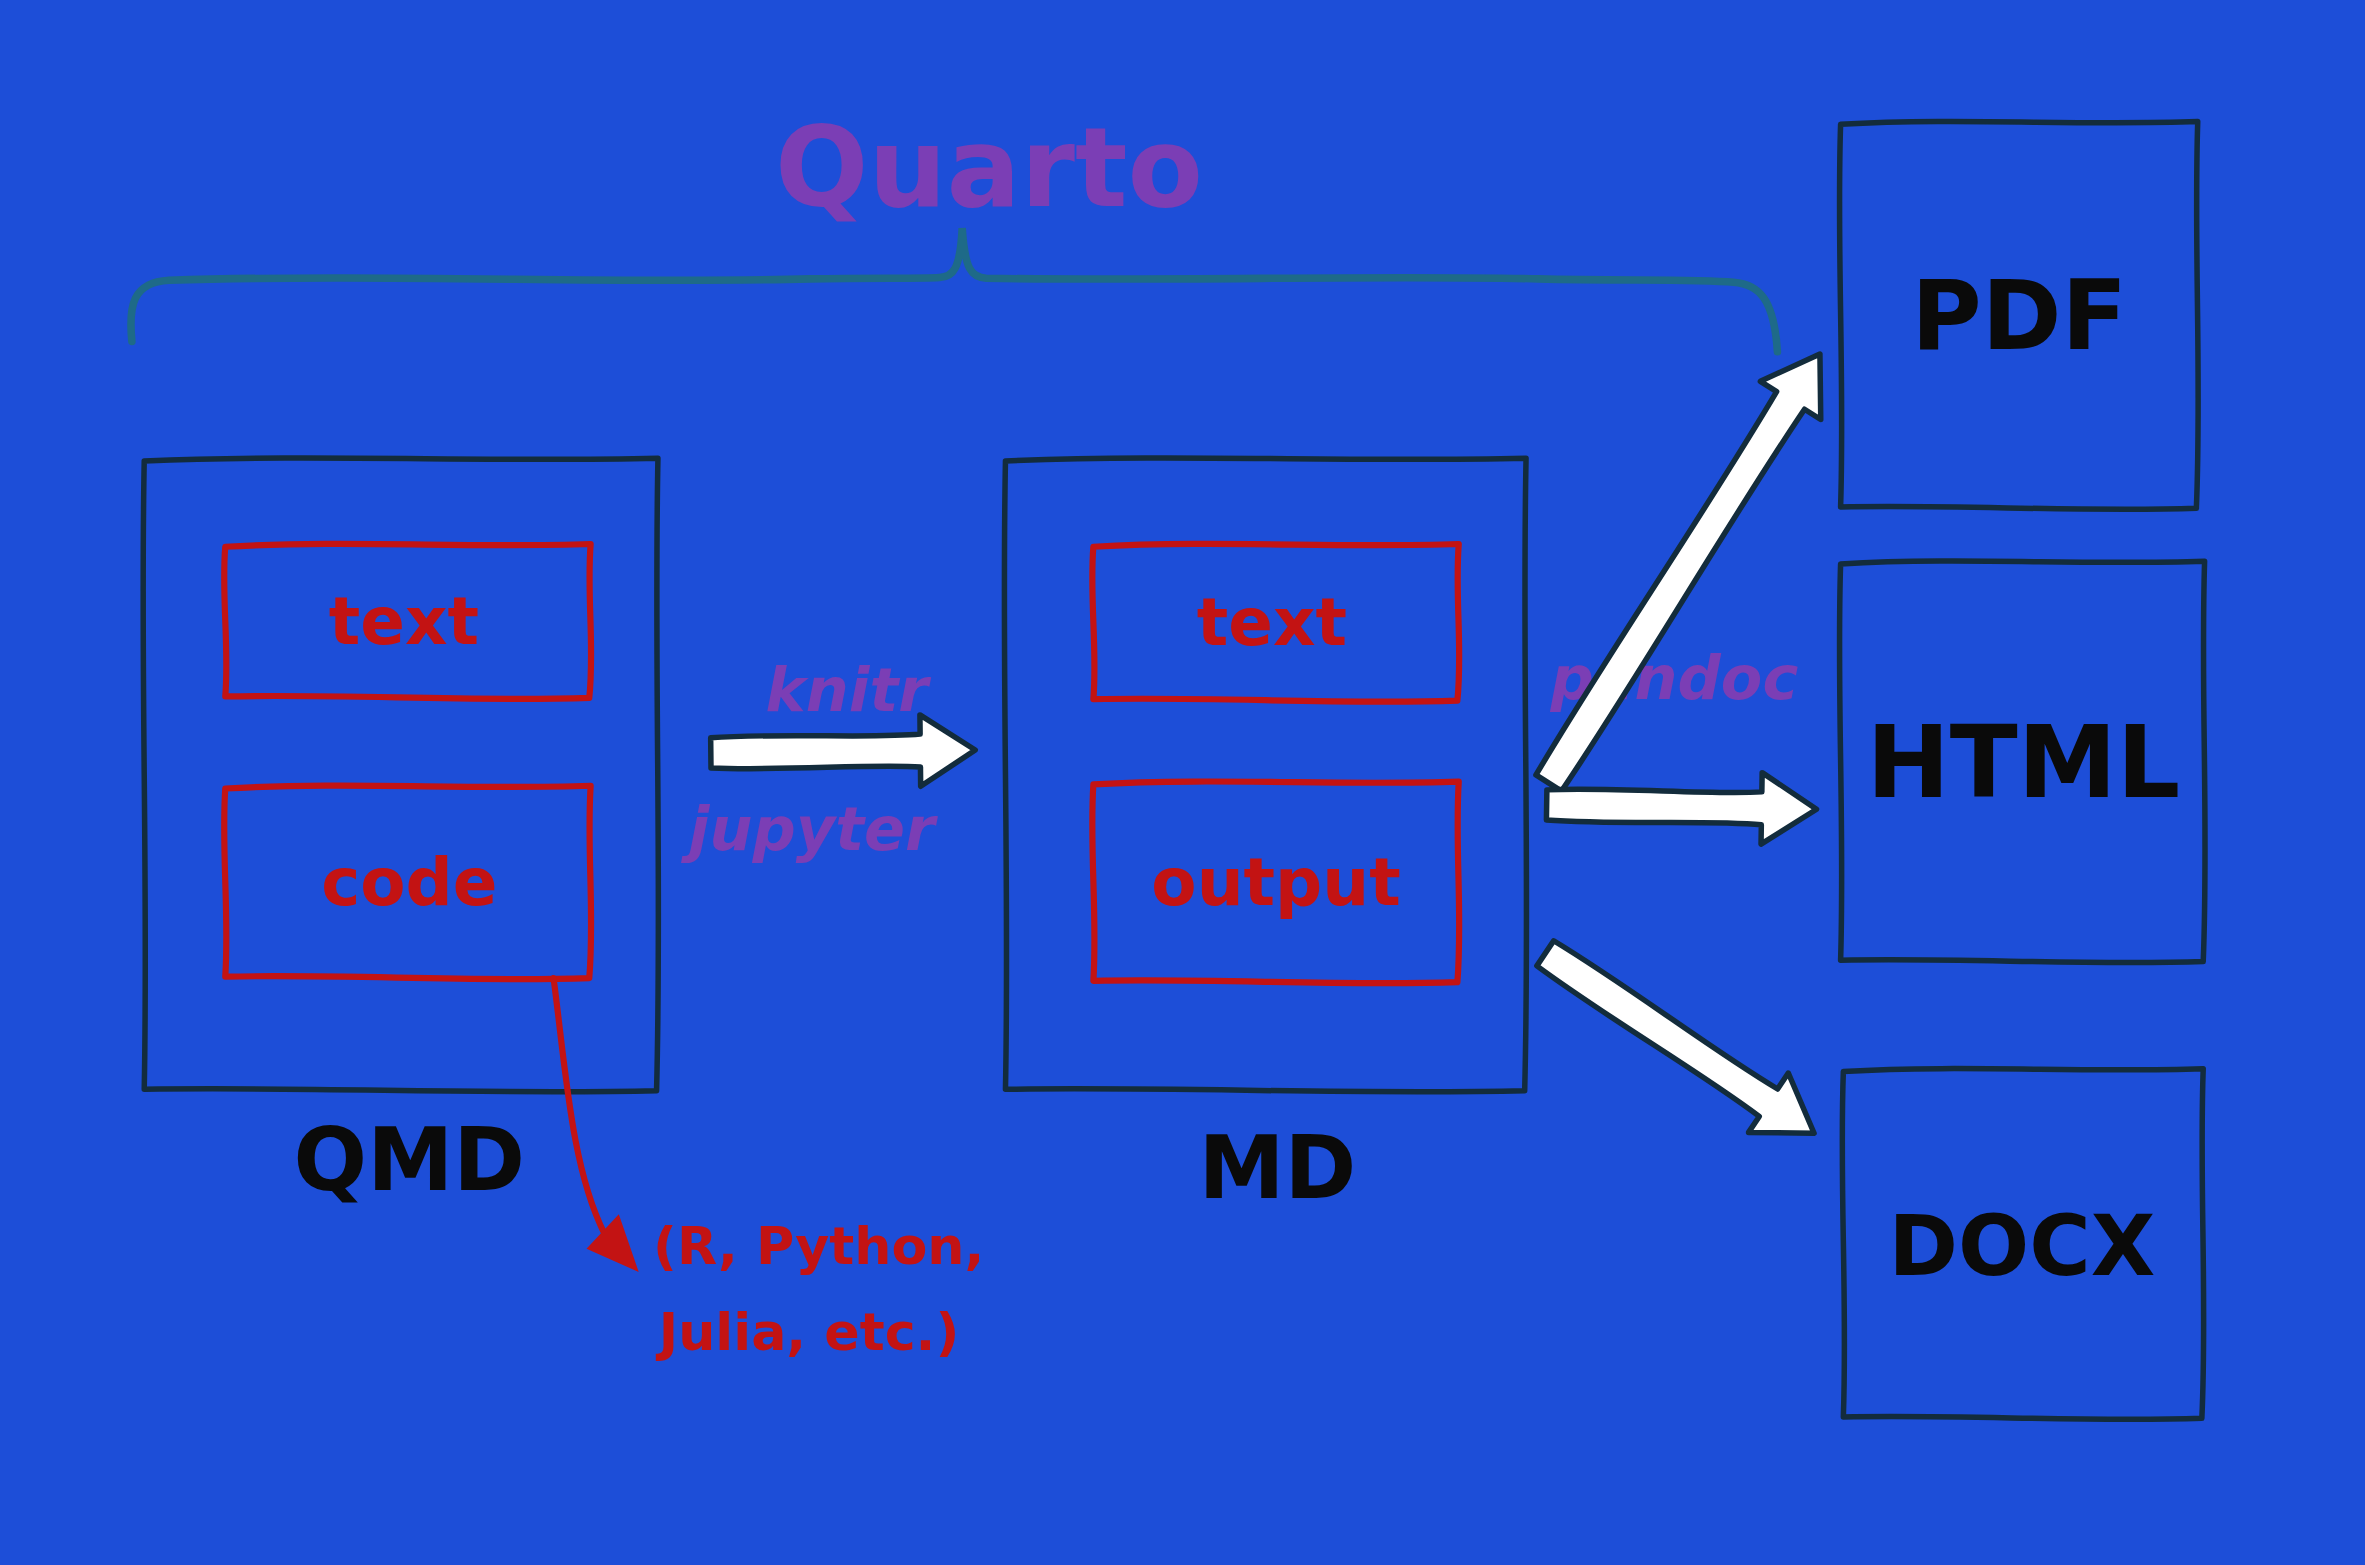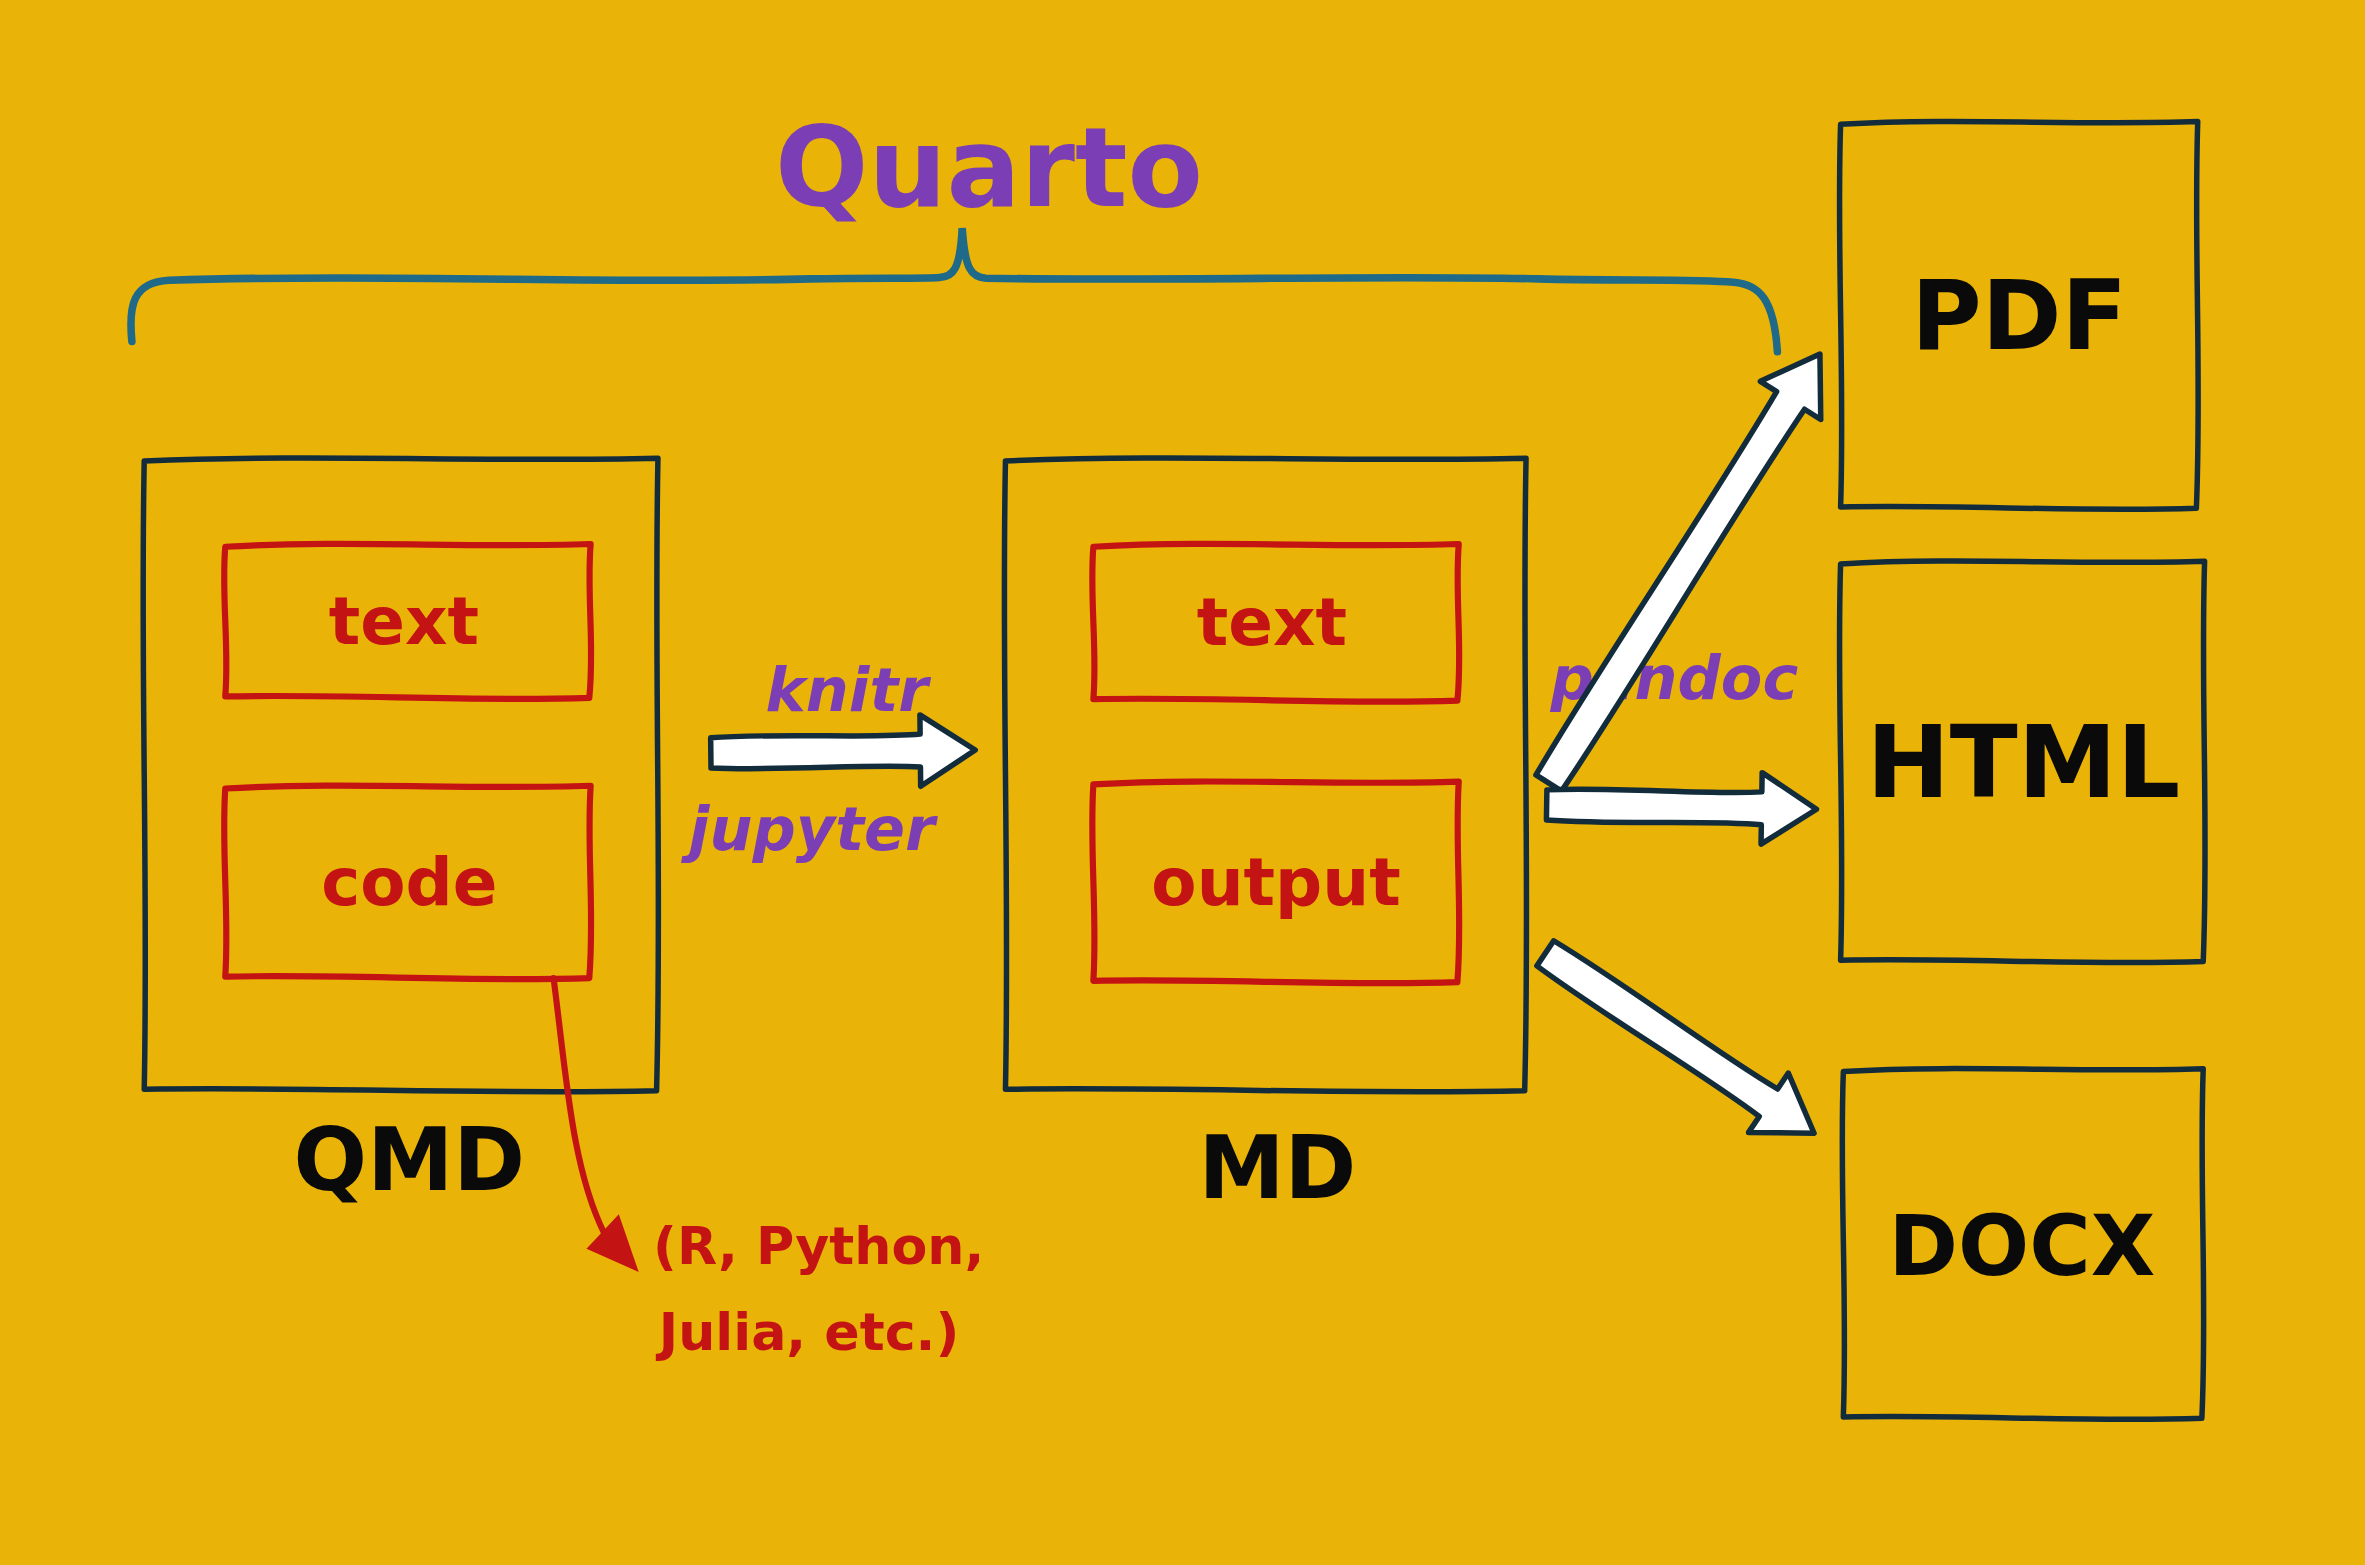--- a/index.html
+++ b/index.html
@@ -4,21 +4,21 @@
 <style>
   :root{
     --purple:#7B3EB5;
     --teal:#1E6A88;
     --navy:#132C3C;
     --red:#C31313;
     --ink:#0A0A0A;
   }
   html,body{margin:0;padding:0;background:#ffffff;}
   body{width:2366px;height:1566px;font-family:"DejaVu Sans",sans-serif;}
-  .canvas{position:relative;width:2366px;height:1566px;background:#eab308;overflow:hidden;}
+  .canvas{position:relative;width:2366px;height:1566px;background:#1d4ed8;overflow:hidden;}
   svg{position:absolute;left:0;top:0;}
   .box{fill:none;stroke:var(--navy);stroke-width:8;stroke-linejoin:round;stroke-linecap:round;}
   .redbox{fill:none;stroke:var(--red);stroke-width:9;stroke-linejoin:round;stroke-linecap:round;}
   .brace{fill:none;stroke:var(--teal);stroke-width:11;stroke-linecap:round;}
   .holarrow{fill:#ffffff;stroke:var(--navy);stroke-width:8;stroke-linejoin:round;}
   .redcurve{fill:none;stroke:var(--red);stroke-width:9;stroke-linecap:round;}
   .redhead{fill:var(--red);stroke:none;}
   text{font-family:"DejaVu Sans",sans-serif;}
   .t-title{font-size:160px;font-weight:bold;fill:var(--purple);}
   .t-block{font-size:96px;font-weight:bold;fill:var(--red);}

